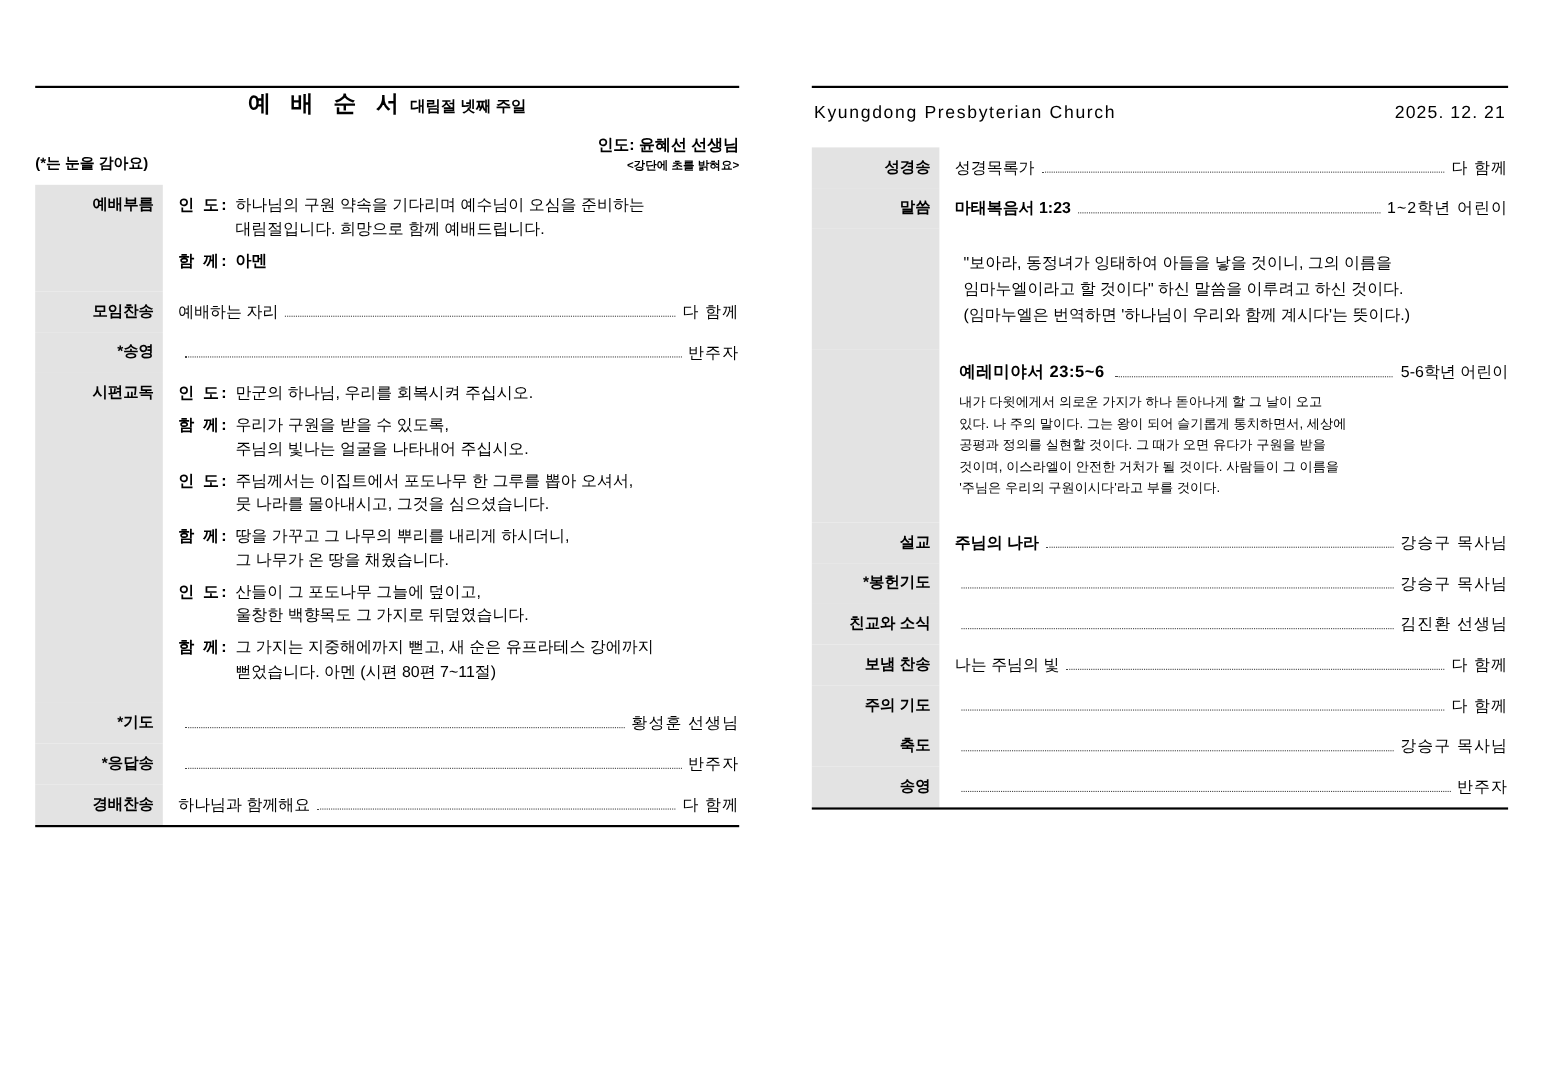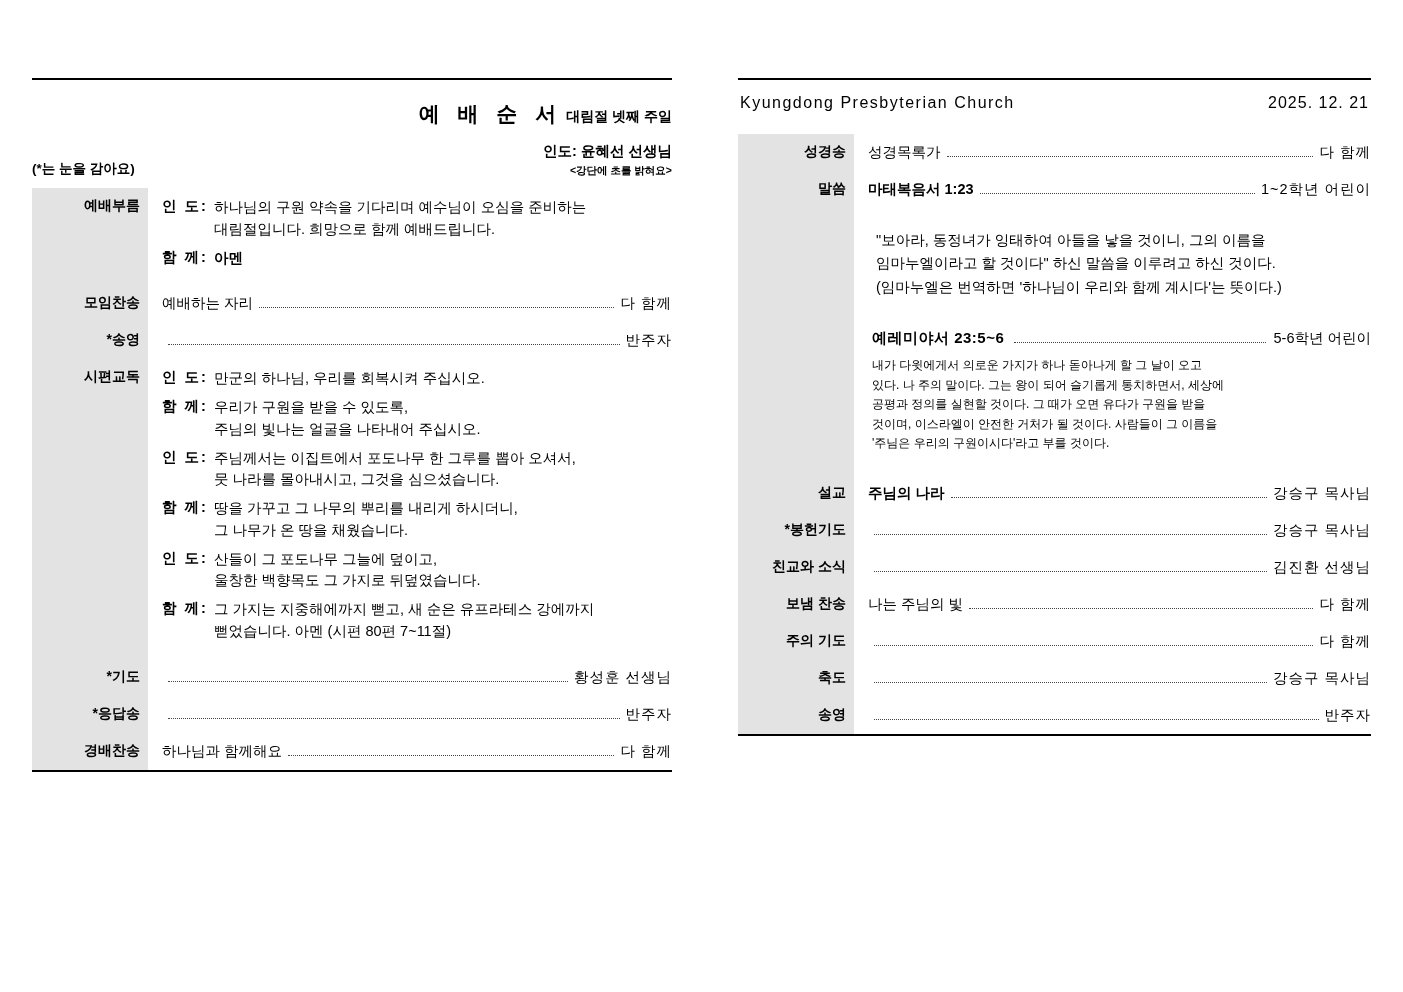--- a/index.html
+++ b/index.html
@@ -40,22 +40,21 @@
   .rule-top {
     border-top: 2px solid #000;
     height: 0;
   }
   .rule-bottom {
     border-top: 2px solid #000;
     height: 0;
   }
 
   .title-row {
-    text-align: right;
-    padding-top: 20px;
+    text-align: center;
   }
   .main-title {
     font-size: 21px;
     font-weight: bold;
     letter-spacing: 6px;
   }
   .subtitle {
     font-size: 14px;
     font-weight: bold;
     letter-spacing: 0px;

